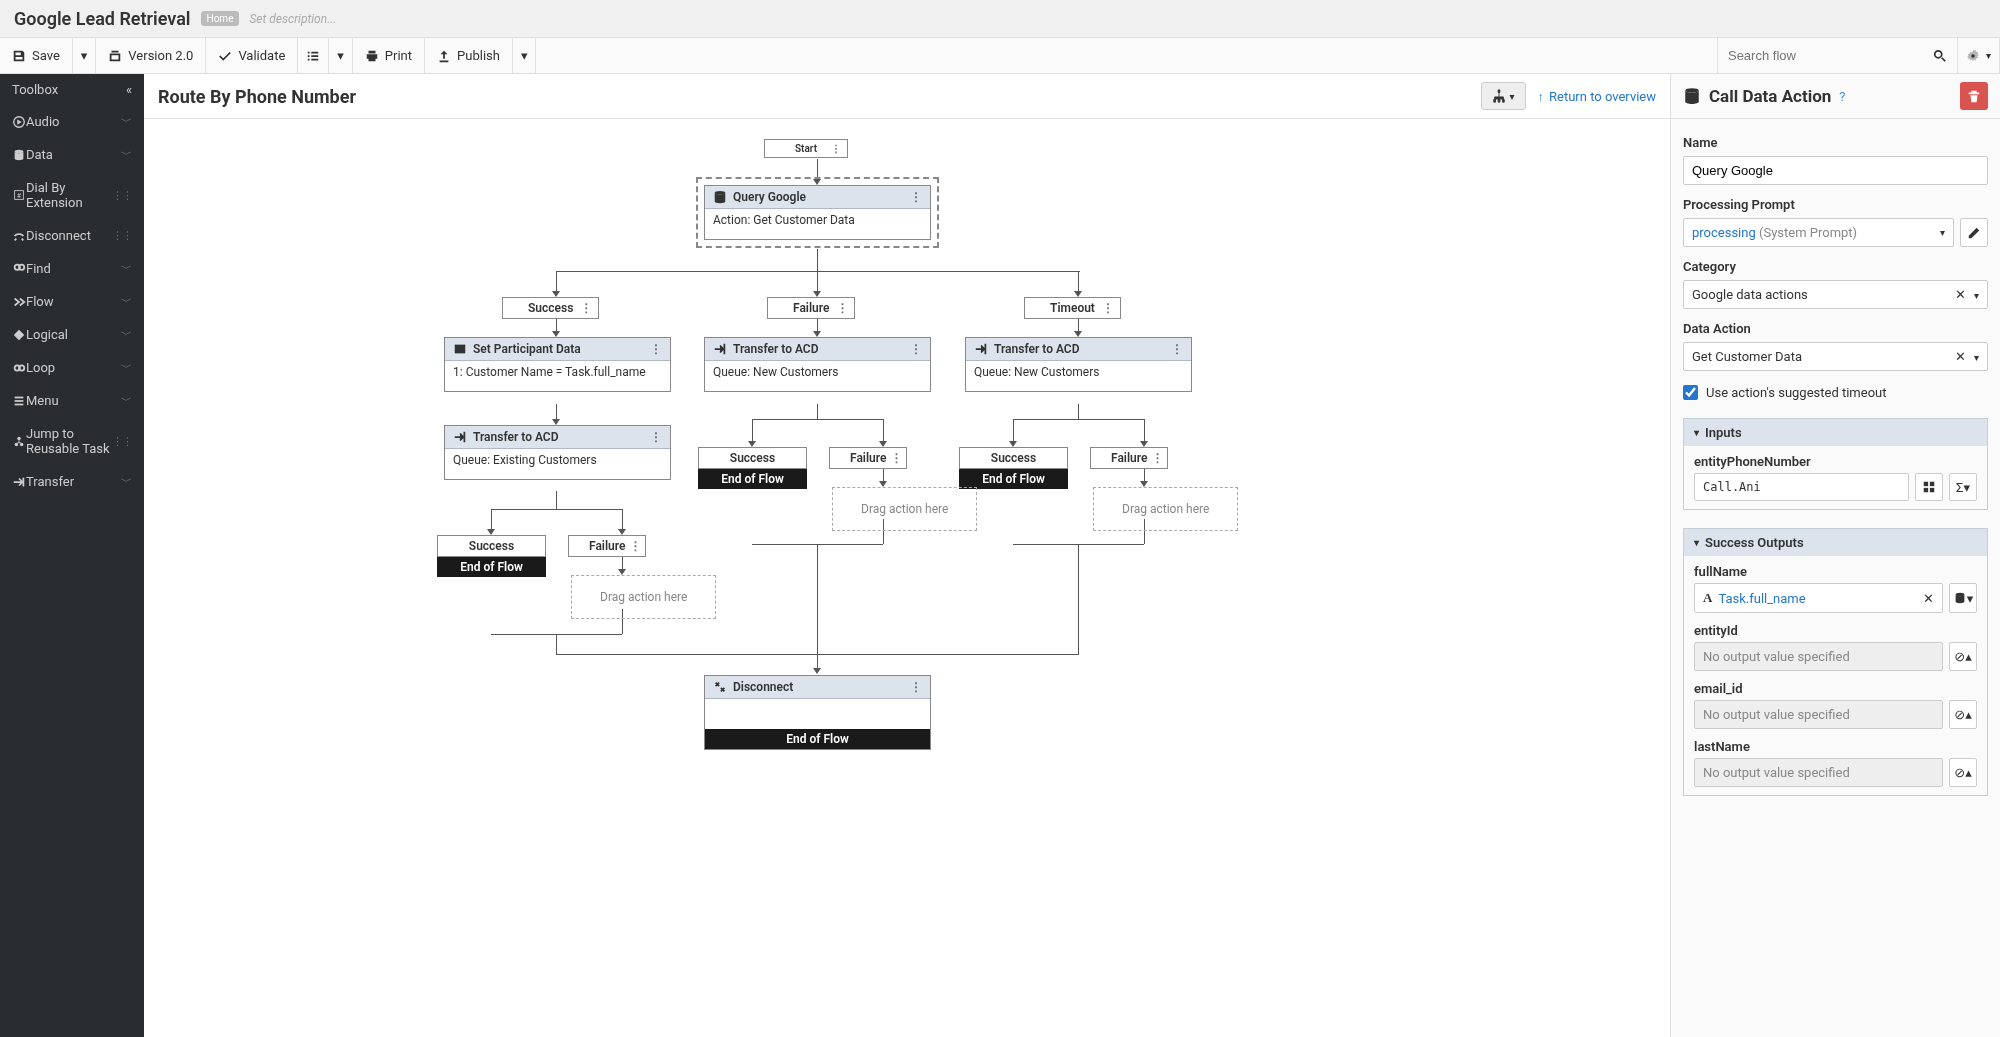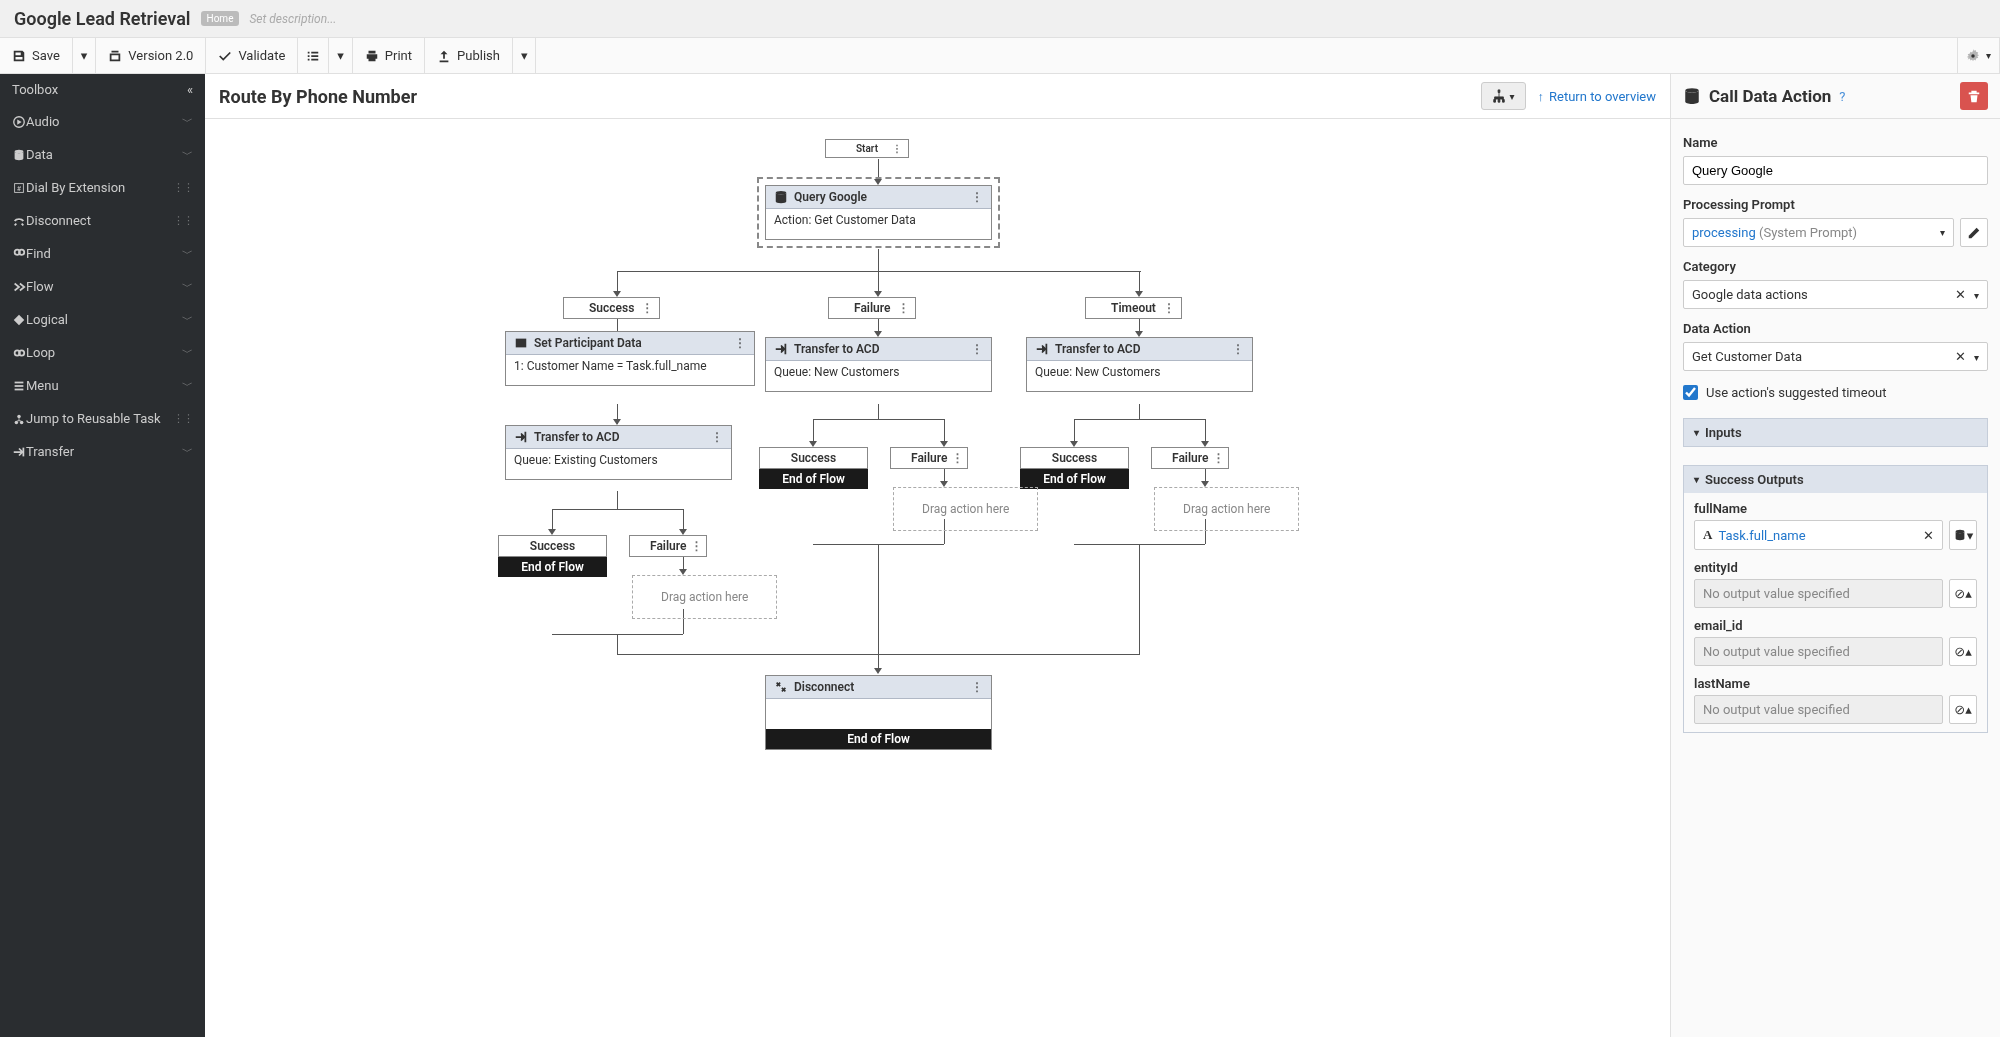--- a/index.html
+++ b/index.html
@@ -18,21 +18,21 @@
 .tb-btn.dd { padding: 0 8px; }
 .tb-spacer { flex: 1; }
 .search-box { display: flex; align-items: center; border-left: 1px solid #e0e0e0; padding: 0 10px; gap:8px; width:240px;}
 .search-box input { border: none; outline: none; background: transparent; font-size: 13px; flex:1;}
 .ic { width: 14px; height: 14px; display: inline-block; flex-shrink:0;}
 
 
 .main { display: flex; flex: 1; min-height: 0; }
 
 
-.sidebar { width: 205px; background: #2a2d30; color: #ccc; display: flex; flex-direction: column; }
+.sidebar { width: 144px; background: #2a2d30; color: #ccc; display: flex; flex-direction: column; }
 .sb-head { display: flex; align-items: center; justify-content: space-between; padding: 8px 12px; font-size: 13px; color:#ccc;}
 .sb-item { display: flex; align-items: center; padding: 9px 12px; cursor: pointer; font-size: 13px; position:relative;}
 .sb-chev { margin-left: auto; opacity: 0.5; font-size:11px;}
 .sb-grip { margin-left:auto; opacity:0.45; font-size:11px; letter-spacing:-1px;}
 
 
 .canvas-wrap { flex: 1; display: flex; flex-direction: column; min-width: 0; }
 .canvas-head { display: flex; align-items: center; padding: 8px 14px; border-bottom: 1px solid #e0e0e0; gap:10px;}
 .canvas-title { font-size: 18px; font-weight: 700; }
 .canvas-head-right { margin-left: auto; display: flex; align-items: center; gap: 12px; }
@@ -122,20 +122,27 @@
       <span>Print</span>
     </div>
     <div class="tb-btn">
       <svg class="ic" viewBox="0 0 16 16">
           <path fill="currentColor" d="M8 2l4 4H9v5H7V6H4l4-4zM3 13h10v2H3v-2z"></path>
         </svg>
       <span>Publish</span>
     </div>
     <div class="tb-btn dd">▾</div>
     <div class="tb-spacer"></div>
+    <div class="search-box">
+      <input placeholder="Search flow" style="">
+      <svg class="ic" viewBox="0 0 16 16">
+          <circle cx="6" cy="6" r="4" fill="none" stroke="currentColor" stroke-width="2"></circle>
+          <path stroke="currentColor" stroke-width="2" d="M10 10l4 4"></path>
+        </svg>
+    </div>
     <div class="tb-btn dd" style="border-left:1px solid #e0e0e0;">
       <svg class="ic" viewBox="0 0 16 16">
           <circle cx="8" cy="8" r="2" fill="currentColor"></circle>
           <path fill="currentColor" d="M8 0l1 2 2-1 .5 2.2L14 4l-1 2 2 1-2 1 1 2-2.5.8L11 13l-2-1-1 2-1-2-2 1-.5-2.2L2 12l1-2-2-1 2-1-1-2 2.5-.8L5 3l2 1 1-2z" opacity="0.35"></path>
         </svg>
       <span style="font-size:10px;">▾</span>
     </div>
   </div>
 
   <div class="main">
@@ -334,21 +341,21 @@
           </div>
         <div class="branch" style="left:623px; top:178px;">
             <span>Failure</span>
             <span class="node-menu" style="position:absolute;right:6px;">⋮</span>
           </div>
         <div class="branch" style="left:880px; top:178px;">
             <span>Timeout</span>
             <span class="node-menu" style="position:absolute;right:6px;">⋮</span>
           </div>
 
-        <div class="node" style="left:300px; top:212px; width:250px;">
+        <div class="node" style="left:300px; top:218px; width:227px;">
           <div class="node-head">
               <svg class="ic" viewBox="0 0 16 16">
                 <rect x="2" y="3" width="12" height="10" fill="currentColor"></rect>
               </svg>
               <span>Set Participant Data</span>
               <span class="node-menu">⋮</span>
             </div>
           <div class="node-body">1: Customer Name = Task.full_name</div>
         </div>
         <div class="node" style="left:560px; top:218px; width:227px;">
@@ -482,20 +489,35 @@
         <label class="rp-chk">
           <input type="checkbox" checked="" style="">
           <span>Use action's suggested timeout</span>
         </label>
 
         <div class="rp-section">
           <div class="rp-sec-head">
               <span style="font-size:10px;">▾</span>
               <span>Inputs</span>
             </div>
+          <div class="rp-sec-body">
+            <div class="rp-label" style="margin-top:0;">entityPhoneNumber</div>
+            <div class="rp-row">
+              <div class="rp-input mono" style="flex:1;">Call.Ani</div>
+              <div class="rp-iconbtn">
+                  <svg class="ic" viewBox="0 0 16 16">
+                    <rect x="2" y="2" width="5" height="5" fill="currentColor"></rect>
+                    <rect x="9" y="2" width="5" height="5" fill="currentColor"></rect>
+                    <rect x="2" y="9" width="5" height="5" fill="currentColor"></rect>
+                    <rect x="9" y="9" width="5" height="5" fill="currentColor"></rect>
+                  </svg>
+                </div>
+              <div class="rp-iconbtn">Σ▾</div>
+            </div>
+          </div>
         </div>
 
         <div class="rp-section">
           <div class="rp-sec-head">
               <span style="font-size:10px;">▾</span>
               <span>Success Outputs</span>
             </div>
           <div class="rp-sec-body">
             <div class="rp-label" style="margin-top:0;">fullName</div>
             <div class="rp-row">

